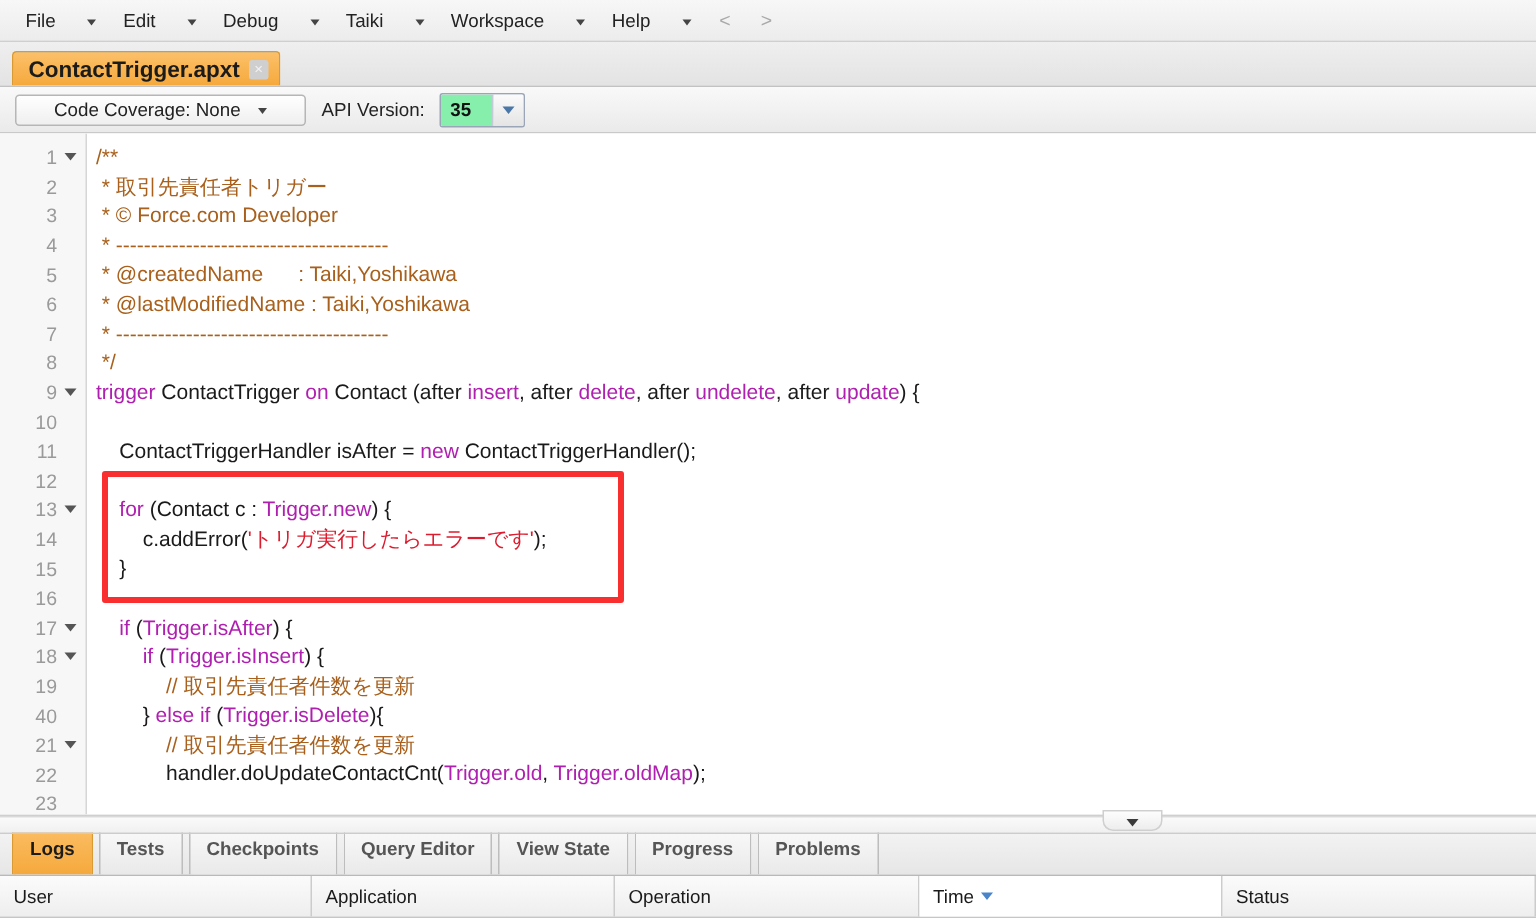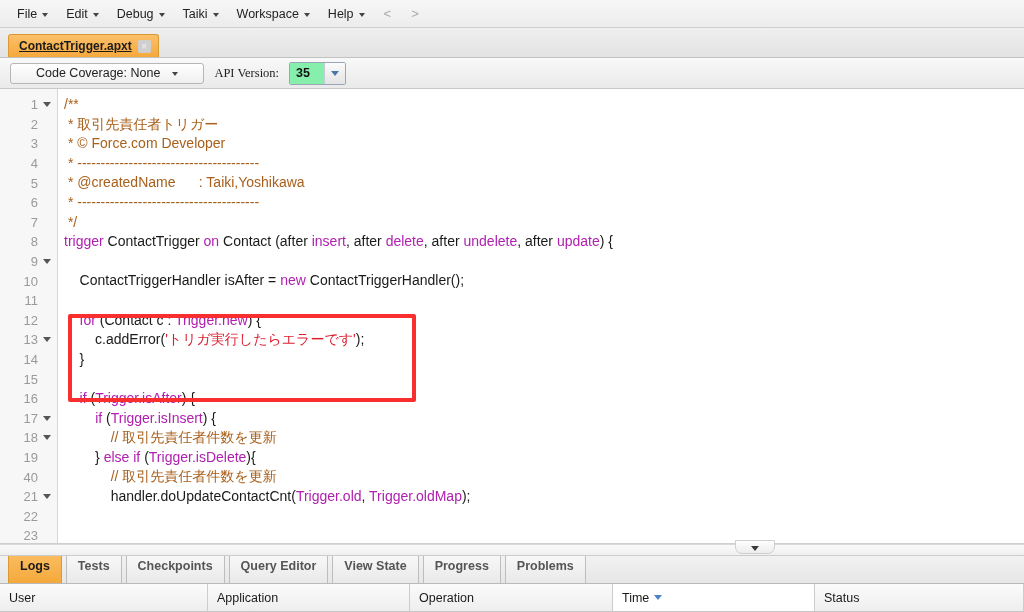--- a/index.html
+++ b/index.html
@@ -29,21 +29,21 @@
     background: linear-gradient(to bottom, #f7f7f7 0%, #ececec 100%);
     border-bottom: 1px solid #cfcfcf;
     display: flex;
     align-items: center;
     padding-left: 8px;
     box-sizing: border-box;
   }
   .menu-item {
     display: flex;
     align-items: center;
-    gap: 5px;
+    gap: 21px;
     font-size: 12.5px;
     color: #222;
     padding: 2px 9px;
     border-radius: 2px;
     cursor: default;
     white-space: nowrap;
   }
   .caret-down {
     width: 0; height: 0;
     border-left: 3.5px solid transparent;
@@ -79,25 +79,24 @@
     padding: 0 7px 0 10px;
     background: #f6b24a;
     background: linear-gradient(to bottom, #fcc069 0%, #f5a93c 100%);
     border: 1px solid #d99a33;
     border-bottom: none;
     border-radius: 3px 3px 0 0;
     box-sizing: border-box;
     cursor: default;
   }
   .editor-tab .label {
-    font-size: 12px;
+    font-size: 15px;
     font-weight: bold;
     color: #1b1b1b;
     white-space: nowrap;
-    text-decoration: underline;
   }
   .tab-close {
     width: 13px; height: 13px;
     background: #cfcfcf;
     border-radius: 2px;
     color: #f2f2f2;
     font-size: 10px;
     line-height: 13px;
     text-align: center;
     font-family: "Liberation Sans", sans-serif;
@@ -130,21 +129,20 @@
     font-size: 12.5px;
     color: #222;
     box-sizing: border-box;
     cursor: pointer;
     white-space: nowrap;
   }
   .tb-label {
     font-size: 12.5px;
     color: #222;
     white-space: nowrap;
-    font-family: Liberation Serif, serif;
   }
   .select-wrap {
     display: flex;
     align-items: stretch;
     height: 21px;
     border: 1px solid #9aa6b8;
     border-radius: 2px;
     background: #fff;
     overflow: hidden;
     cursor: pointer;
@@ -521,20 +519,21 @@
           <span class="fold empty"></span>
         </div>
       </div>
     <div class="code-area" id="codeArea">
 
     <div class="code-line"><span class="cmt">/**</span></div>
         <div class="code-line"><span class="cmt"> * 取引先責任者トリガー</span></div>
         <div class="code-line"><span class="cmt"> * © Force.com Developer</span></div>
         <div class="code-line"><span class="cmt"> * ---------------------------------------</span></div>
         <div class="code-line"><span class="cmt"> * @createdName      : Taiki,Yoshikawa</span></div>
+        <div class="code-line"><span class="cmt"> * @lastModifiedName : Taiki,Yoshikawa</span></div>
         <div class="code-line"><span class="cmt"> * ---------------------------------------</span></div>
         <div class="code-line"><span class="cmt"> */</span></div>
         <div class="code-line"><span class="kw">trigger</span><span class="pln"> ContactTrigger </span><span class="kw">on</span><span class="pln"> Contact (after </span><span class="kw">insert</span><span class="pln">, after </span><span class="kw">delete</span><span class="pln">, after </span><span class="kw">undelete</span><span class="pln">, after </span><span class="kw">update</span><span class="pln">) {</span></div>
         <div class="code-line"><span class="pln"></span></div>
         <div class="code-line"><span class="pln">    ContactTriggerHandler isAfter = </span><span class="kw">new</span><span class="pln"> ContactTriggerHandler();</span></div>
         <div class="code-line"><span class="pln"></span></div>
         <div class="code-line"><span class="pln">    </span><span class="kw">for</span><span class="pln"> (Contact c : </span><span class="kw">Trigger.new</span><span class="pln">) {</span></div>
         <div class="code-line"><span class="pln">        c.addError(</span><span class="str">'トリガ実行したらエラーです'</span><span class="pln">);</span></div>
         <div class="code-line"><span class="pln">    }</span></div>
         <div class="code-line"><span class="pln"></span></div>

